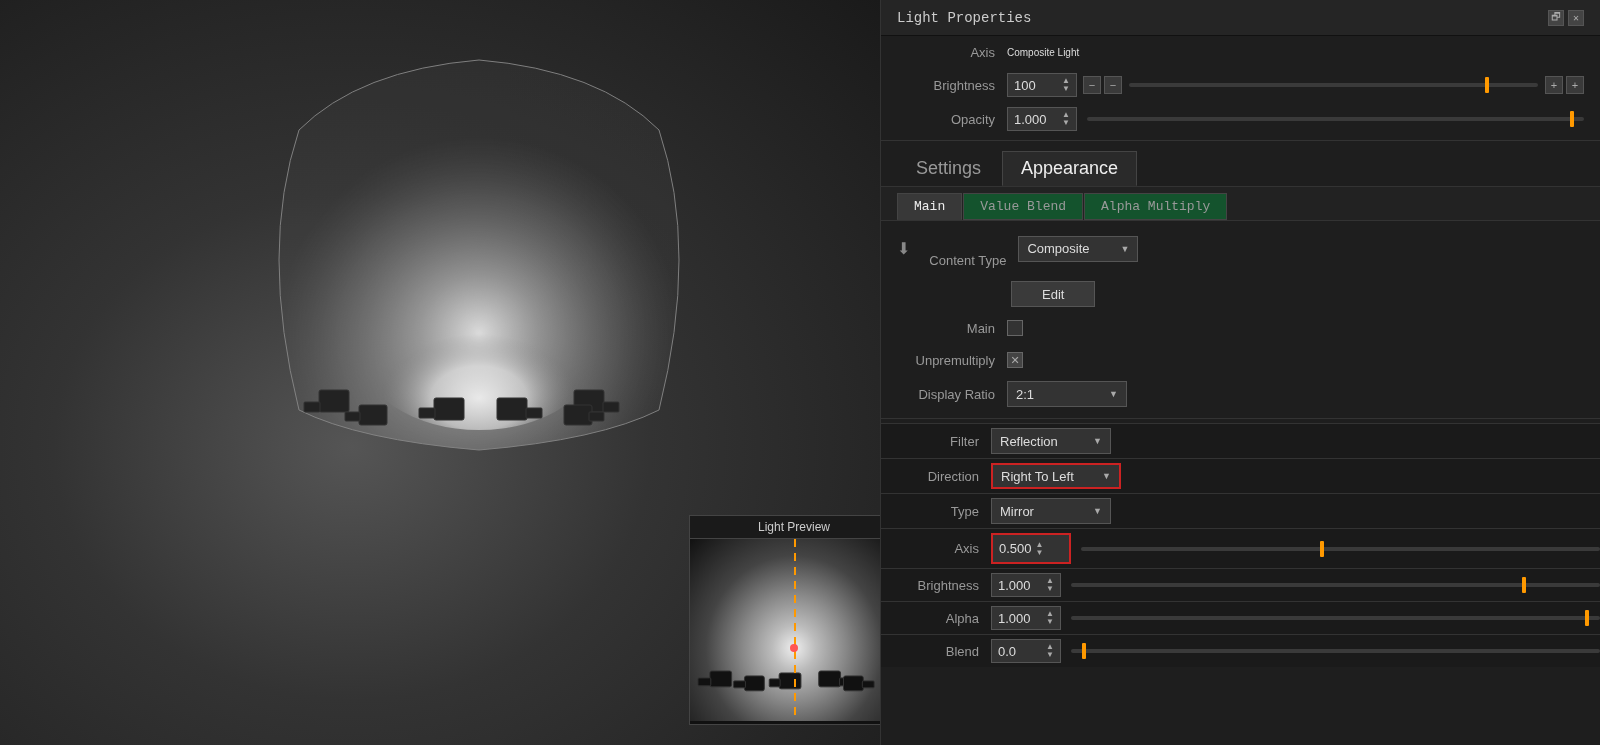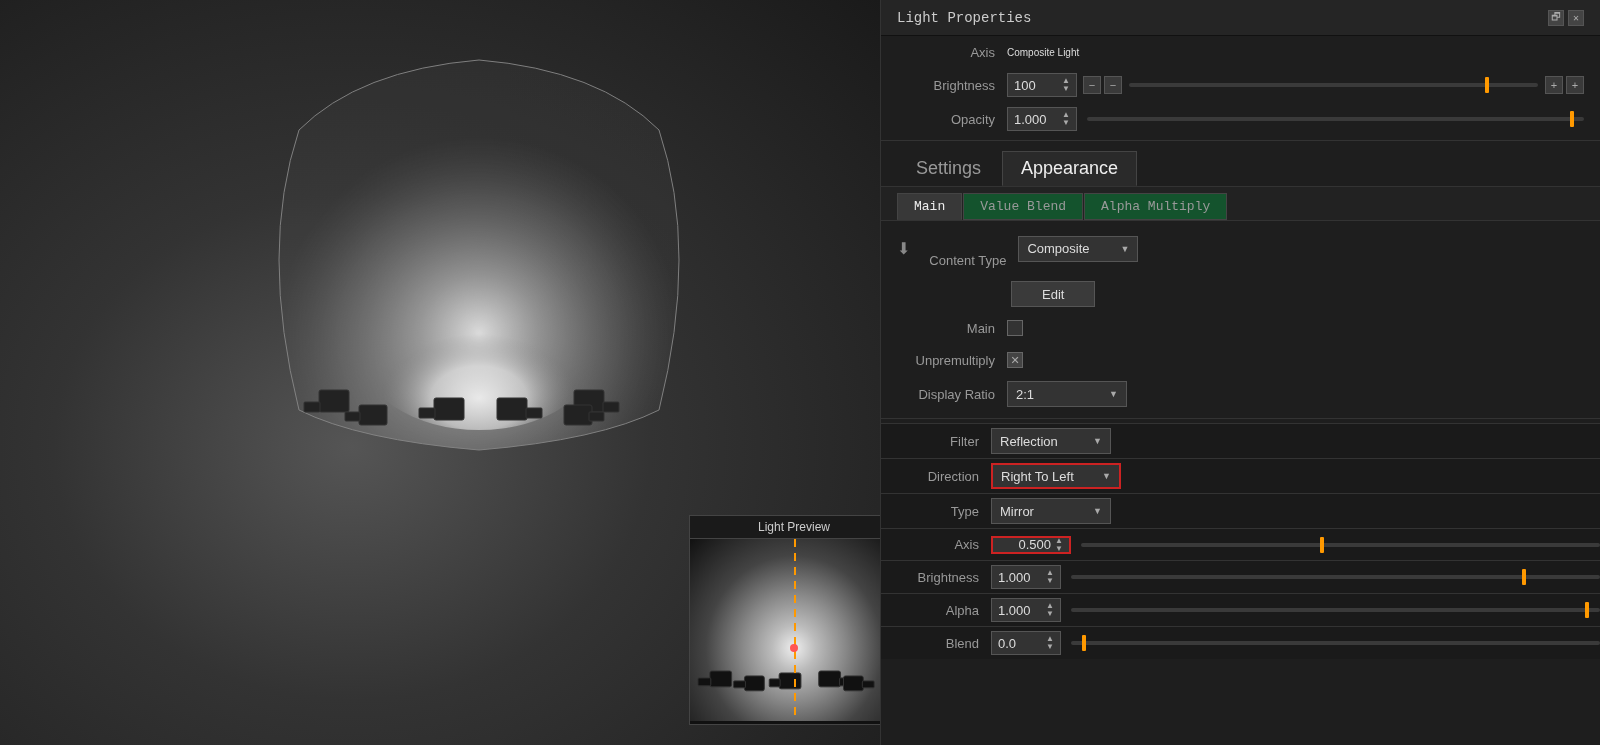--- a/index.html
+++ b/index.html
@@ -314,22 +314,22 @@
     
     .axis-input-highlighted {
       background: #333;
       border: 2px solid #cc2222;
       color: #ddd;
       font-size: 13px;
       padding: 2px 6px;
       width: 80px;
       display: flex;
       align-items: center;
-      justify-content: flex-end;
-      height: 18px;
+      justify-content: flex-start;
+      height: 31px;
     }
 
     .direction-dropdown-highlighted {
       background: #333;
       border: 2px solid #cc2222;
       color: #ddd;
       font-size: 13px;
       padding: 3px 8px;
       cursor: pointer;
       display: flex;

